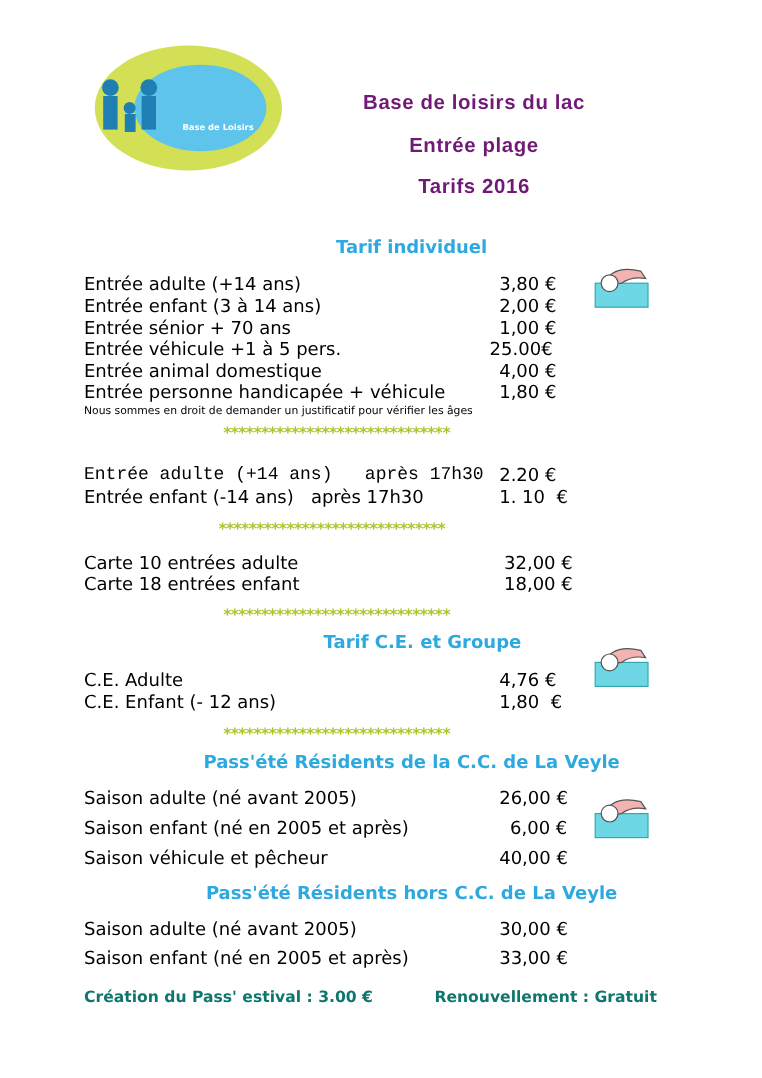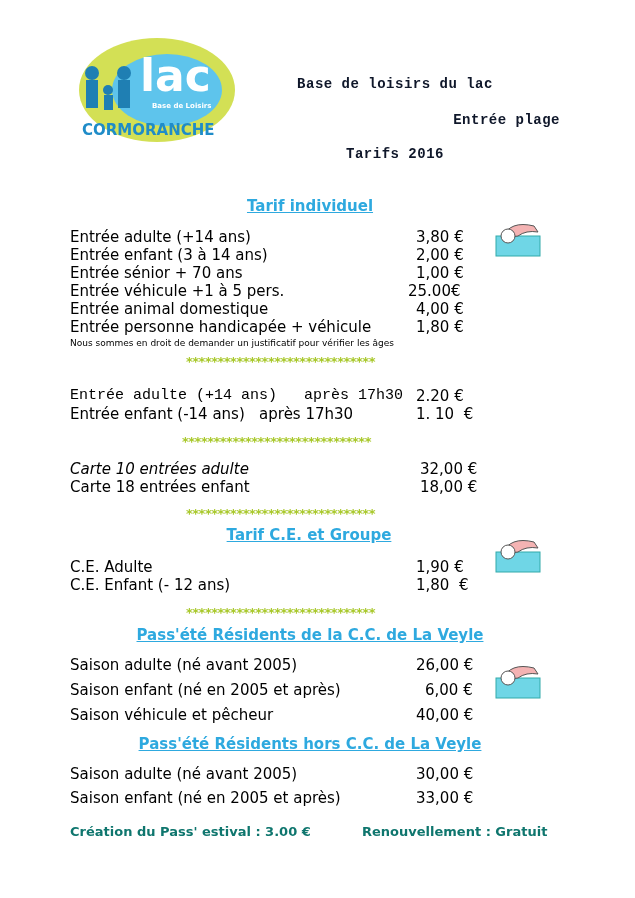--- a/index.html
+++ b/index.html
@@ -1,19 +1,19 @@
 <!DOCTYPE html>
 <html><head>
 <meta charset="utf-8">
 <style>
   html,body{margin:0;padding:0;background:#fff;}
   body{width:635px;height:898px;position:relative;overflow:hidden;font-family:"DejaVu Sans","Liberation Sans",sans-serif;color:#000;}
   .abs{position:absolute;}
-  .title{left:230px;width:330px;text-align:center;color:#0f172a;font-weight:bold;font-size:14px;font-family:Liberation Mono, monospace;letter-spacing:0.5px;}
-  .section-h{color:#2ea9df;font-weight:bold;font-size:15px;text-decoration:underline;text-align:center;}
+  .title{left:230px;width:330px;text-align:center;color:#701a75;font-weight:bold;font-size:17px;font-family:Liberation Sans, sans-serif;letter-spacing:0.5px;}
+  .section-h{color:#2ea9df;font-weight:bold;font-size:15px;text-align:center;margin-left:33px;}
   .row{left:70px;font-size:15px;line-height:18px;white-space:pre;}
   .price{position:absolute;font-size:15px;white-space:pre;}
   .stars{color:#a8c82a;font-size:13px;letter-spacing:-0.5px;font-weight:bold;}
   .note{left:70px;font-size:9px;}
   .red{color:#0f766e;font-weight:bold;font-size:13px;}
   .swimmer{width:56px;height:44px;}
 </style>
 </head>
 <body>
 
@@ -21,27 +21,25 @@
   <svg width="180" height="120">
     <ellipse cx="95" cy="62" rx="78" ry="52" fill="#c8d82a" opacity="0.8"></ellipse>
     <ellipse cx="105" cy="62" rx="55" ry="36" fill="#5ec4ec"></ellipse>
     <circle cx="30" cy="45" r="7" fill="#1f7fb3"></circle>
       <rect x="24" y="52" width="12" height="28" fill="#1f7fb3"></rect>
     <circle cx="62" cy="45" r="7" fill="#1f7fb3"></circle>
       <rect x="56" y="52" width="12" height="28" fill="#1f7fb3"></rect>
     <circle cx="46" cy="62" r="5" fill="#1f7fb3"></circle>
       <rect x="42" y="67" width="9" height="15" fill="#1f7fb3"></rect>
   </svg>
-  <div class="abs" style="left:78px;top:22px;font-size:44px;font-weight:bold;color:#fff;">lac</div>
   <div class="abs" style="left:90px;top:74px;font-size:7px;color:#fff;font-weight:bold;">Base de Loisirs</div>
-  <div class="abs" style="left:20px;top:93px;font-size:15px;font-weight:bold;color:#1f8cc8;">CORMORANCHE</div>
 </div>
 
 <div class="abs title" style="top:76px;">Base de loisirs du lac</div>
-<div class="abs title" style="top:112px;text-align:right;">Entrée plage</div>
+<div class="abs title" style="top:112px;">Entrée plage</div>
 <div class="abs title" style="top:146px;">Tarifs 2016</div>
 
 <div class="abs section-h" style="left:140px;width:340px;top:197px;">Tarif individuel</div>
 <div class="abs" style="top:228px;left:0;width:635px;">
   <div class="abs row" style="top:0"><span>Entrée adulte (+14 ans)</span></div>
   <div class="price" style="left:416px;top:0">3,80 €</div>
   <div class="abs row" style="top:18px"><span>Entrée enfant (3 à 14 ans)</span></div>
   <div class="price" style="left:416px;top:18px">2,00 €</div>
   <div class="abs row" style="top:36px"><span>Entrée sénior + 70 ans</span></div>
   <div class="price" style="left:416px;top:36px">1,00 €</div>
@@ -72,30 +70,30 @@
 
 <div class="abs stars" style="left:186px;top:354px;">******************************</div>
 
 <div class="abs row" style="top:387px;font-family:Liberation Mono, monospace;"><span>Entrée adulte (+14 ans)   après 17h30</span></div>
 <div class="price" style="left:416px;top:387px">2.20 €</div>
 <div class="abs row" style="top:405px;"><span>Entrée enfant (-14 ans)   après 17h30</span></div>
 <div class="price" style="left:416px;top:405px">1. 10  €</div>
 
 <div class="abs stars" style="left:182px;top:434px;">******************************</div>
 
-<div class="abs row" style="top:460px;font-style:italic;"><span>Carte 10 entrées adulte</span></div>
+<div class="abs row" style="top:460px;"><span>Carte 10 entrées adulte</span></div>
 <div class="price" style="left:420px;top:460px">32,00 €</div>
 <div class="abs row" style="top:478px;"><span>Carte 18 entrées enfant</span></div>
 <div class="price" style="left:420px;top:478px">18,00 €</div>
 
 <div class="abs stars" style="left:186px;top:506px;">******************************</div>
 
-<div class="abs section-h" style="left:139px;width:340px;top:526px;">Tarif C.E. et Groupe</div>
+<div class="abs section-h" style="left:149px;width:340px;top:526px;">Tarif C.E. et Groupe</div>
 <div class="abs row" style="top:558px;"><span>C.E. Adulte</span></div>
-<div class="price" style="left:416px;top:558px">1,90 €</div>
+<div class="price" style="left:416px;top:558px">4,76 €</div>
 <div class="abs row" style="top:576px;"><span>C.E. Enfant (- 12 ans)</span></div>
 <div class="price" style="left:416px;top:576px">1,80  €</div>
 
 <div class="abs stars" style="left:186px;top:605px;">******************************</div>
 
 <div class="abs section-h" style="left:120px;width:380px;top:626px;">Pass'été Résidents de la C.C. de La Veyle</div>
 <div class="abs row" style="top:656px;"><span>Saison adulte (né avant 2005)</span></div>
 <div class="price" style="left:416px;top:656px">26,00 €</div>
 <div class="abs row" style="top:681px;"><span>Saison enfant (né en 2005 et après)</span></div>
 <div class="price" style="left:425px;top:681px">6,00 €</div>

